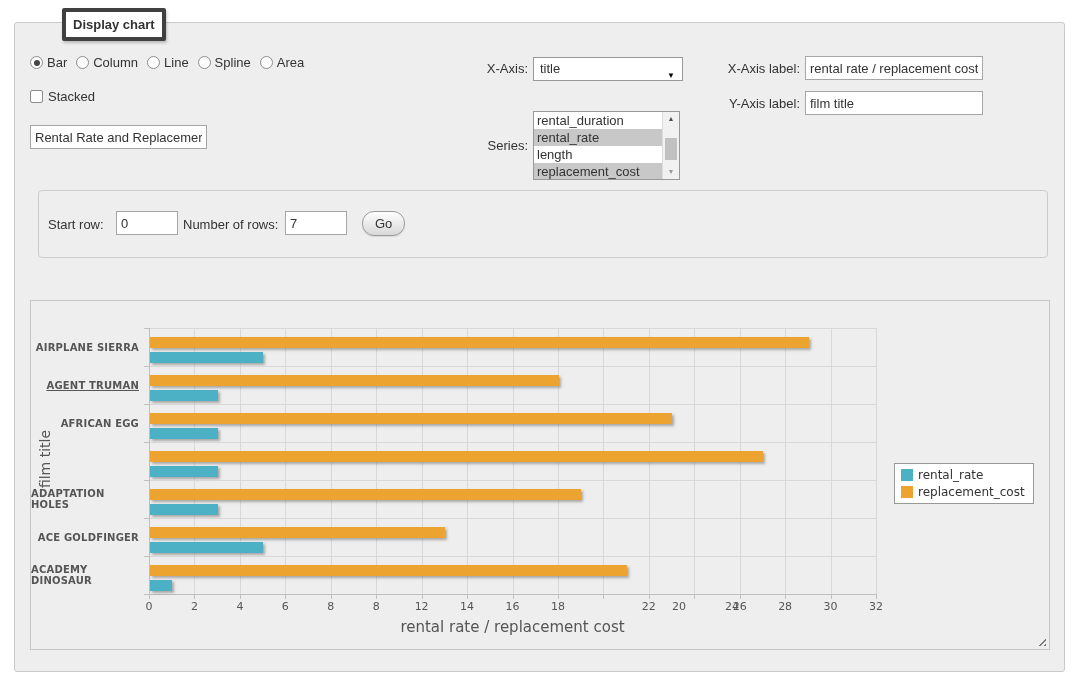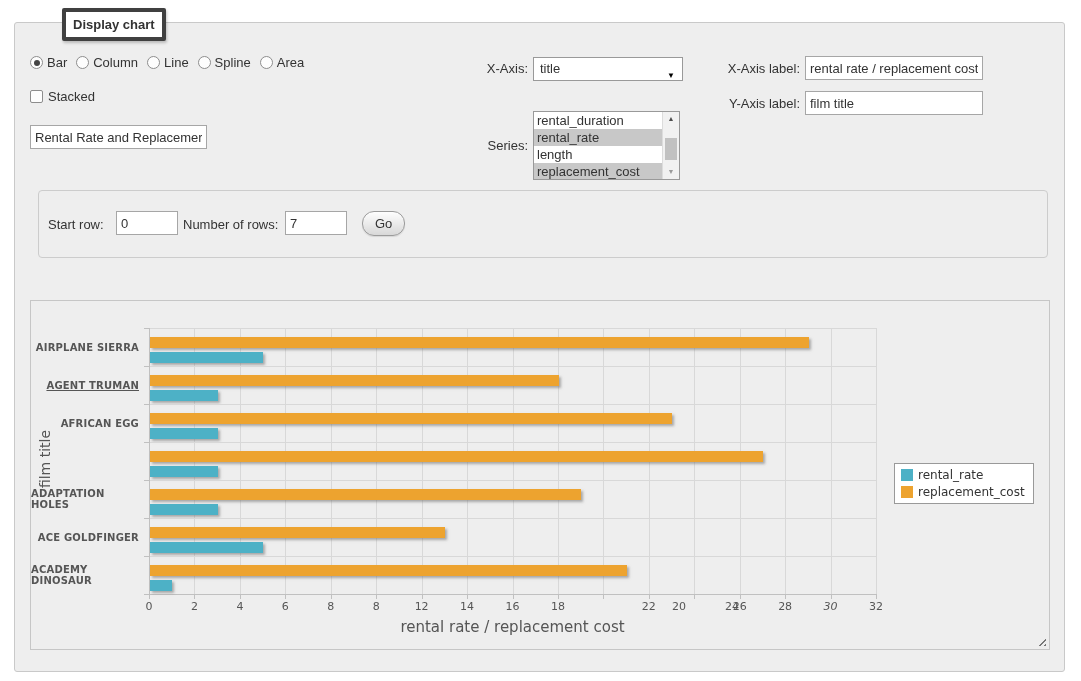--- a/index.html
+++ b/index.html
@@ -178,21 +178,21 @@
     <div class="xtick-label" style="left: 585px; margin-left: 48px;">20</div>
     <div class="tickmark-x" style="left: 617.812px;"></div>
     <div class="xtick-label" style="left: 602.812px;">22</div>
     <div class="tickmark-x" style="left: 663.25px;"></div>
     <div class="xtick-label" style="left: 686px;">24</div>
     <div class="tickmark-x" style="left: 708.688px;"></div>
     <div class="xtick-label" style="left: 693.688px;">26</div>
     <div class="tickmark-x" style="left: 754.125px;"></div>
     <div class="xtick-label" style="left: 739.125px;">28</div>
     <div class="tickmark-x" style="left: 799.562px;"></div>
-    <div class="xtick-label" style="left: 784.562px; font-style: italic;">30</div>
+    <div class="xtick-label" style="left: 784.562px;">30</div>
     <div class="tickmark-x" style="left: 845px;"></div>
     <div class="xtick-label" style="left: 830px;">32</div>
     <div class="cat-label" style="top: 27px;">AIRPLANE SIERRA</div>
     <div class="cat-label" style="top: 65px; text-decoration: underline;">AGENT TRUMAN</div>
     <div class="cat-label" style="top: 103px;">AFRICAN EGG</div>
     <div class="cat-label" style="top: 217px;">ACE GOLDFINGER</div>
     <div class="cat-label" style="top: 179px;">ADAPTATION HOLES</div>
     <div class="cat-label" style="top: 255px;">ACADEMY DINOSAUR</div>
     <div class="tickmark-y" style="top: 27px;"></div>
     <div class="tickmark-y" style="top: 65px;"></div>

